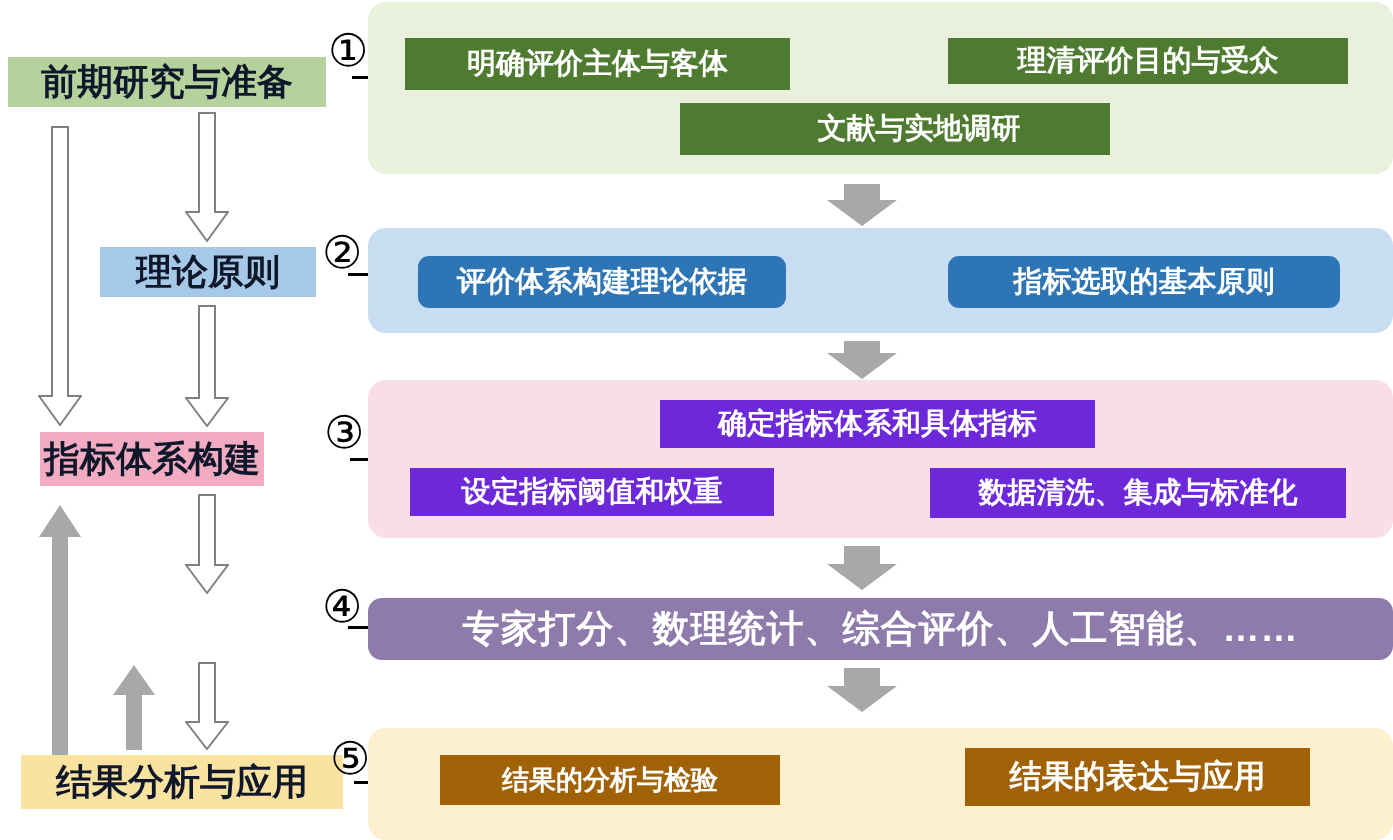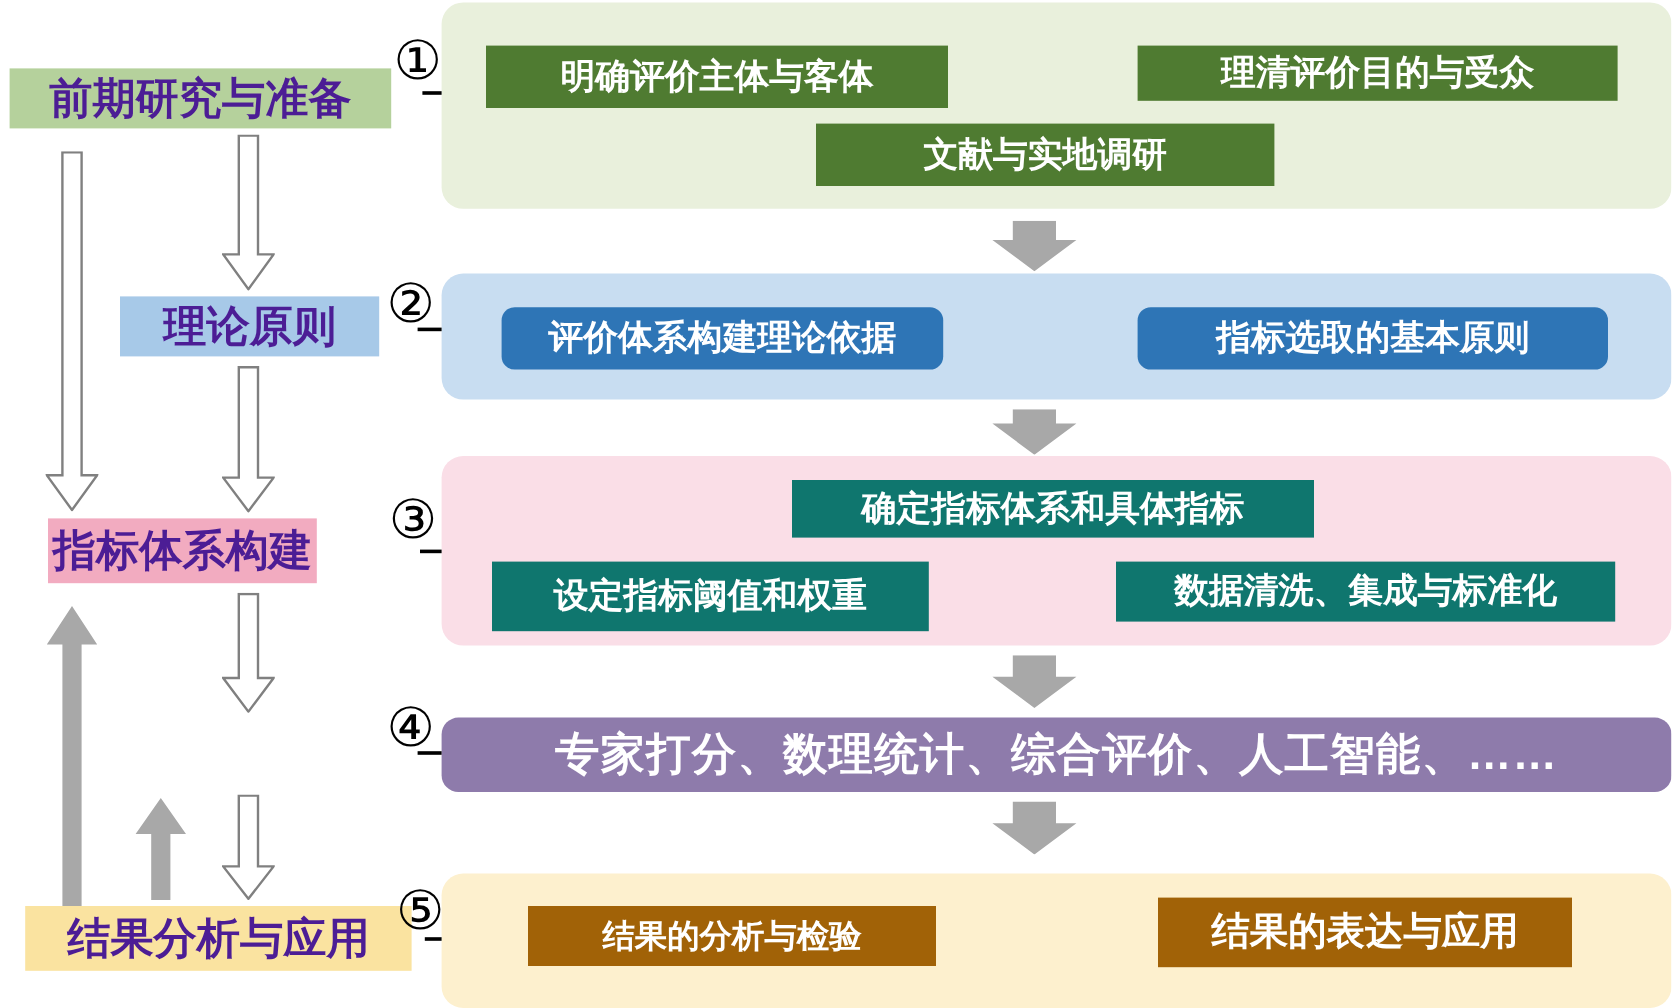--- a/index.html
+++ b/index.html
@@ -14,27 +14,27 @@
   #panel4 { left: 368px; top: 598px; width: 1025px; height: 62px;  background: #8e7bab; border-radius: 14px;
             display: flex; align-items: center; justify-content: center; }
   #panel5 { left: 368px; top: 728px; width: 1025px; height: 112px; background: #fdf0ce; }
 
   .pitem {
     position: absolute; display: flex; align-items: center; justify-content: center;
     color: #ffffff; font-weight: bold; font-size: 29px; white-space: nowrap;
   }
   .green  { background: #4f7b31; }
   .blue   { background: #2e75b6; border-radius: 11px; }
-  .pinkit { background: #0f766e; }
+  .pinkit { background: #6d28d9; }
   .orange { background: #a16207; }
   .p4text { color: #ffffff; font-weight: bold; font-size: 37px; letter-spacing: 1px; white-space: nowrap; }
 
   .step {
     position: absolute; display: flex; align-items: center; justify-content: center;
-    font-weight: bold; font-size: 36px; color: #4c1d95; white-space: nowrap; line-height: 1;
+    font-weight: bold; font-size: 36px; color: #0f172a; white-space: nowrap; line-height: 1;
   }
   #step1 { left: 8px;   top: 57px;  width: 318px; height: 50px; background: #b5d19c; }
   #step2 { left: 100px; top: 247px; width: 216px; height: 50px; background: #a7c9e8; }
   #step3 { left: 40px;  top: 432px; width: 224px; height: 54px; background: #f2abc0; }
   #step4 { left: 96px;  top: 600px; width: 222px; height: 54px; background: #c9bfe0; }
   #step5 { left: 21px;   top: 755px; width: 322px; height: 54px; background: #fae3a0; }
 
   .marker { position: absolute; font-size: 45px; line-height: 1; color: #000000; font-weight: normal; }
   #m1 { left: 328px; top: 28px; }
   #m2 { left: 322px; top: 230px; }
@@ -52,31 +52,31 @@
   .arrow { position: absolute; display: block; }
 </style>
 </head>
 <body>
 
 <div class="canvas">
 
   <div class="panel" id="panel1">
     <div class="pitem green" style="left:37px; top:36px; width:385px; height:52px;">明确评价主体与客体</div>
     <div class="pitem green" style="left:580px; top:36px; width:400px; height:46px;text-align:right;">理清评价目的与受众</div>
-    <div class="pitem green" style="left:312px; top:101px; width:382px; height:52px;">文献与实地调研</div>
+    <div class="pitem green" style="left:312px; top:101px; width:382px; height:52px;padding-left:48px;">文献与实地调研</div>
   </div>
 
   <div class="panel" id="panel2">
     <div class="pitem blue" style="left:50px; top:28px; width:368px; height:52px;">评价体系构建理论依据</div>
     <div class="pitem blue" style="left:580px; top:28px; width:392px; height:52px;">指标选取的基本原则</div>
   </div>
 
   <div class="panel" id="panel3">
     <div class="pitem pinkit" style="left:292px; top:20px; width:435px; height:48px;">确定指标体系和具体指标</div>
-    <div class="pitem pinkit" style="left:42px; top:88px; width:364px; height:58px;">设定指标阈值和权重</div>
+    <div class="pitem pinkit" style="left:42px; top:88px; width:364px; height:48px;">设定指标阈值和权重</div>
     <div class="pitem pinkit" style="left:562px; top:88px; width:416px; height:50px;">数据清洗、集成与标准化</div>
   </div>
 
   <div class="panel" id="panel4">
     <div class="p4text">专家打分、数理统计、综合评价、人工智能、……</div>
   </div>
 
   <div class="panel" id="panel5">
     <div class="pitem orange" style="left:72px; top:27px; width:340px; height:50px; font-size:27px;">结果的分析与检验</div>
     <div class="pitem orange" style="left:597px; top:20px; width:345px; height:58px; font-size:32px;">结果的表达与应用</div>

